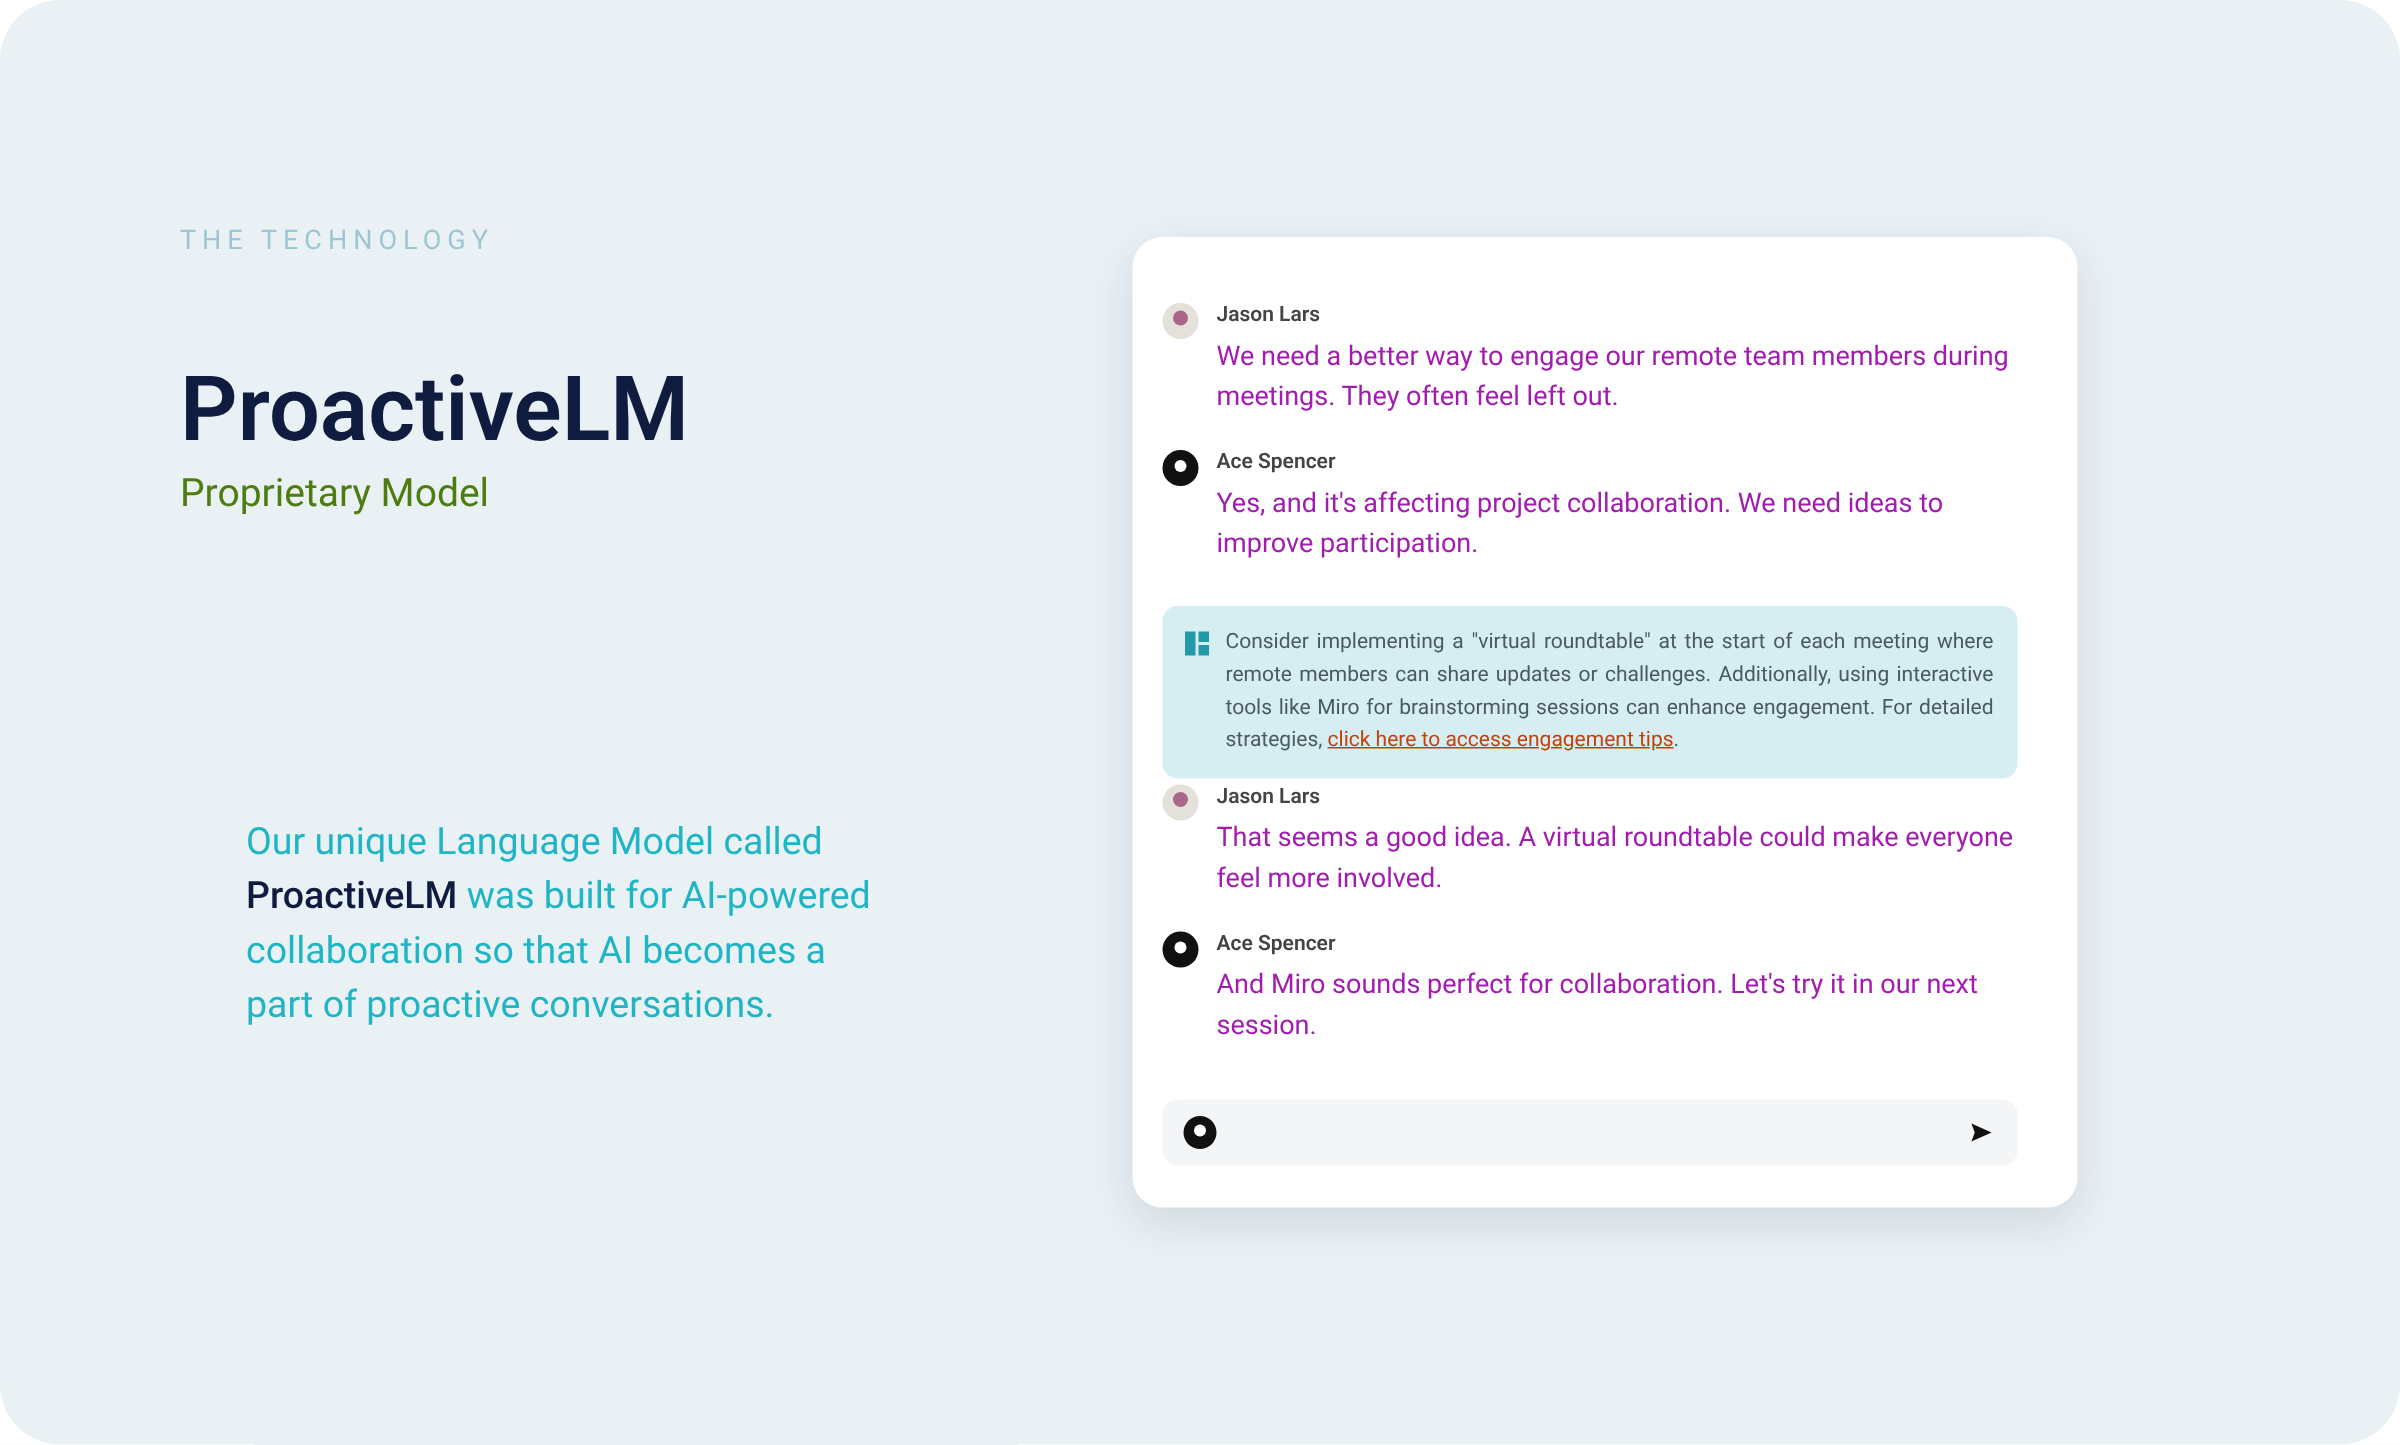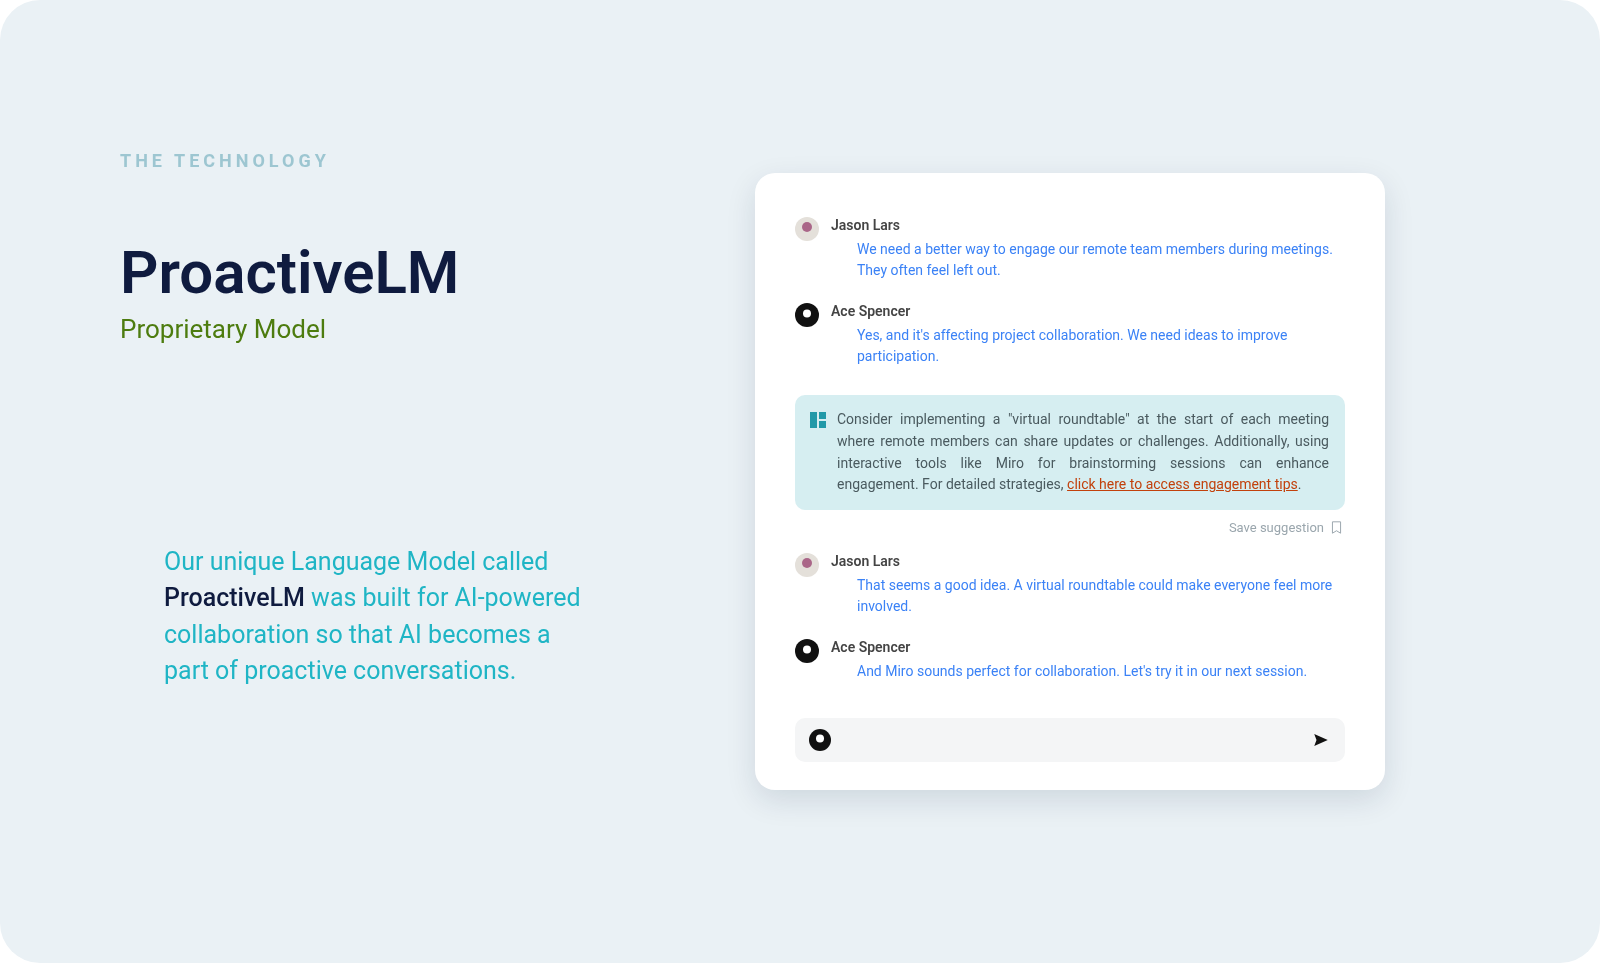--- a/index.html
+++ b/index.html
@@ -1,34 +1,34 @@
 <!DOCTYPE html>
 <html><head>
 <meta charset="utf-8">
 <style>
   * { box-sizing: border-box; margin: 0; padding: 0; }
   html, body { width: 1600px; height: 963px; font-family: -apple-system, BlinkMacSystemFont, "Segoe UI", Roboto, Arial, sans-serif; background: #fff; }
   .page { width: 1600px; height: 963px; background: #eaf1f5; border-radius: 40px; padding: 60px 110px 60px 120px; display: flex; gap: 60px; }
   .left { flex: 0 0 470px; display: flex; flex-direction: column; padding-top: 90px; }
-  .eyebrow { font-size: 18px; font-weight: 700; letter-spacing: 4px; color: #9dc6d1; text-transform: uppercase; margin-bottom: 70px; }
+  .eyebrow { font-size: 18px; font-weight: 400; letter-spacing: 4px; color: #9dc6d1; text-transform: uppercase; margin-bottom: 70px; }
   .title { font-size: 60px; font-weight: 600; color: #0f1b3f; line-height: 1.05; }
   .subtitle { font-size: 26px; color: #4d7c0f; margin-top: 10px; margin-bottom: 200px; }
   .desc { font-size: 25px; line-height: 1.45; color: #1fb5c5; font-weight: 400; margin-left: 44px; }
   .desc strong { color: #0f1b3f; font-weight: 500; }
   .right { flex: 1; display: flex; align-items: center; justify-content: center; }
-  .card { width: 630px; background: #fff; border-radius: 20px; box-shadow: 0 10px 30px rgba(12,34,63,0.12); padding: 44px 40px 28px 40px; display: flex; flex-direction: column; }
+  .card { width: 630px; background: #fff; border-radius: 20px; box-shadow: 0 10px 30px rgba(12,34,63,0.12); padding: 44px 40px 28px 20px; display: flex; flex-direction: column; }
   .msg { display: flex; gap: 12px; margin-bottom: 22px; }
   .avatar { width: 24px; height: 24px; border-radius: 50%; flex: 0 0 24px; background: #d9d2cc; position: relative; overflow: hidden; }
   .avatar::after { content:""; position:absolute; left:50%; top:55%; width:10px; height:10px; background:#a68; border-radius:50%; transform:translate(-50%,-80%); }
   .avatar.av-a { background:#e4e0da; }
   .avatar.av-b { background:#111; }
   .avatar.av-b::after { background:#fff; width:8px; height:8px; }
   .mbody { flex:1; }
   .mname { font-size: 14px; font-weight: 600; color: #444; margin-bottom: 6px; }
-  .mtext { font-size: 14px; color: #3b82f6; line-height: 1.5; margin-left: 26px; }
+  .mtext { font-size: 18px; color: #a21caf; line-height: 1.5; }
   .suggestion { background: #d6eef1; border-radius: 10px; padding: 14px 16px 14px 14px; display:flex; gap:10px; margin: 6px 0 4px 0; }
   .sicon { width:18px; height:18px; flex:0 0 18px; margin-top:2px; }
   .sicon svg { width:18px; height:18px; }
   .stext { font-size: 14px; color: #4a5a5f; line-height: 1.55; text-align: justify; }
   .stext a { color: #c2410c; text-decoration: underline; }
   .save-row { display:flex; justify-content:flex-end; align-items:center; gap:6px; color:#9aa6ad; font-size:13px; margin: 6px 2px 18px 0; }
   .save-row svg { width:13px; height:13px; stroke:#9aa6ad; fill:none; }
   .input-bar { margin-top: 28px; background:#f4f5f6; border-radius: 10px; height: 44px; display:flex; align-items:center; padding: 0 14px; gap: 10px; }
   .input-bar .avatar { width:22px; height:22px; flex:0 0 22px; }
   .input-bar input { flex:1; border:none; background:transparent; outline:none; font-size:14px; color:#333; }
@@ -73,26 +73,20 @@
               <rect x="1" y="1" width="7" height="16" fill="#2199a8"></rect>
               <rect x="10" y="1" width="7" height="7" fill="#2199a8"></rect>
               <rect x="10" y="10" width="7" height="7" fill="#2199a8"></rect>
             </svg>
         </div>
         <div class="stext">
           <span>Consider implementing a "virtual roundtable" at the start of each meeting where remote members can share updates or challenges. Additionally, using interactive tools like Miro for brainstorming sessions can enhance engagement. For detailed strategies, </span><a href="#">click here to access engagement tips</a><span>.</span>
         </div>
       </div>
 
-      <div class="save-row">
-        <span>Save suggestion</span>
-        <svg viewBox="0 0 14 16">
-            <path d="M2 1h10v14l-5-3-5 3V1z" stroke-width="1.2"></path>
-          </svg>
-      </div>
 
       <div class="msg">
         <div class="avatar av-a"></div>
         <div class="mbody">
           <div class="mname">Jason Lars</div>
           <div class="mtext">That seems a good idea. A virtual roundtable could make everyone feel more involved.</div>
         </div>
       </div>
 
       <div class="msg" style="margin-bottom:8px;">

